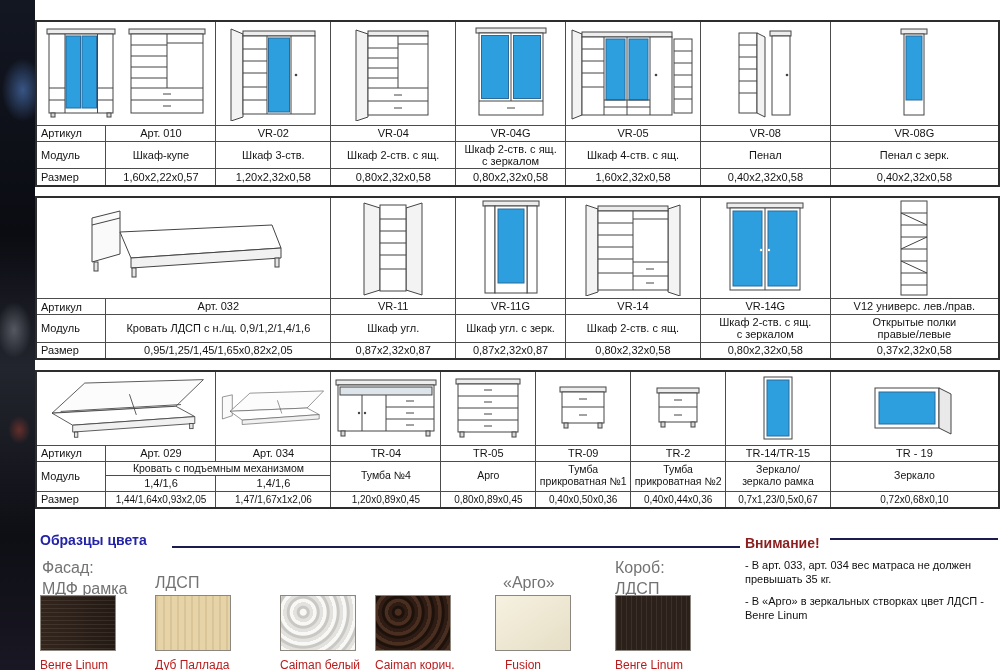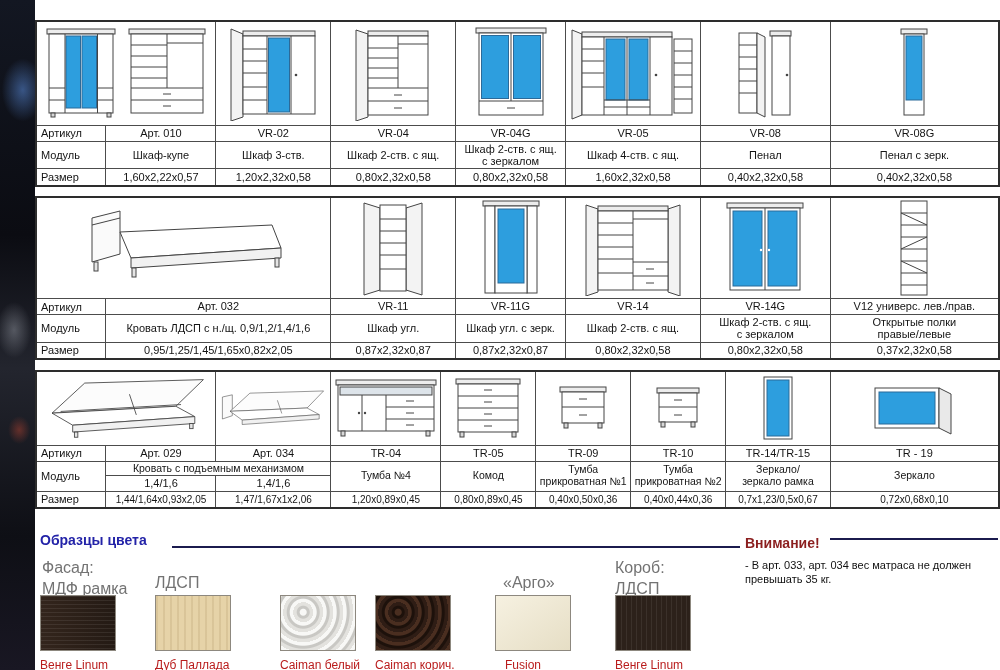--- a/index.html
+++ b/index.html
@@ -455,29 +455,29 @@
           </svg>
         </td>
       </tr>
       <tr class="art">
         <td class="lab">Артикул</td>
         <td class="c">Арт. 029</td>
         <td class="c">Арт. 034</td>
         <td class="c">TR-04</td>
         <td class="c">TR-05</td>
         <td class="c">TR-09</td>
-        <td class="c">TR-10</td>
+        <td class="c">TR-2</td>
         <td class="c">TR-14/TR-15</td>
         <td class="c">TR - 19</td>
       </tr>
       <tr class="m3a">
         <td class="lab" rowspan="2">Модуль</td>
         <td class="c bm" colspan="2">Кровать с подъемным механизмом</td>
         <td class="c m" rowspan="2">Тумба №4</td>
-        <td class="c m" rowspan="2">Комод</td>
+        <td class="c m" rowspan="2">Арго</td>
         <td class="c m" rowspan="2">Тумба
 прикроватная №1</td>
         <td class="c m" rowspan="2">Тумба
 прикроватная №2</td>
         <td class="c m" rowspan="2">Зеркало/
 зеркало рамка</td>
         <td class="c m" rowspan="2">Зеркало</td>
       </tr>
       <tr class="m3b">
         <td class="c">1,4/1,6</td>
@@ -524,16 +524,17 @@
     <div class="sw-label" style="left:340px">Caiman корич.</div>
     <div class="sw-label" style="left:470px">Fusion</div>
     <div class="sw-label" style="left:580px">Венге Linum</div>
 
     <div class="attn">
       <div class="attn-head">
         <span class="attn-title">Внимание!</span>
         <span class="attn-line"></span>
       </div>
       <div class="note">- В арт. 033, арт. 034 вес матраса не должен превышать 35 кг.</div>
+      <div class="note">- В «Арго» в зеркальных створках цвет ЛДСП - Венге Linum</div>
     </div>
 
   </div>
 </div>
 
 </body></html>

